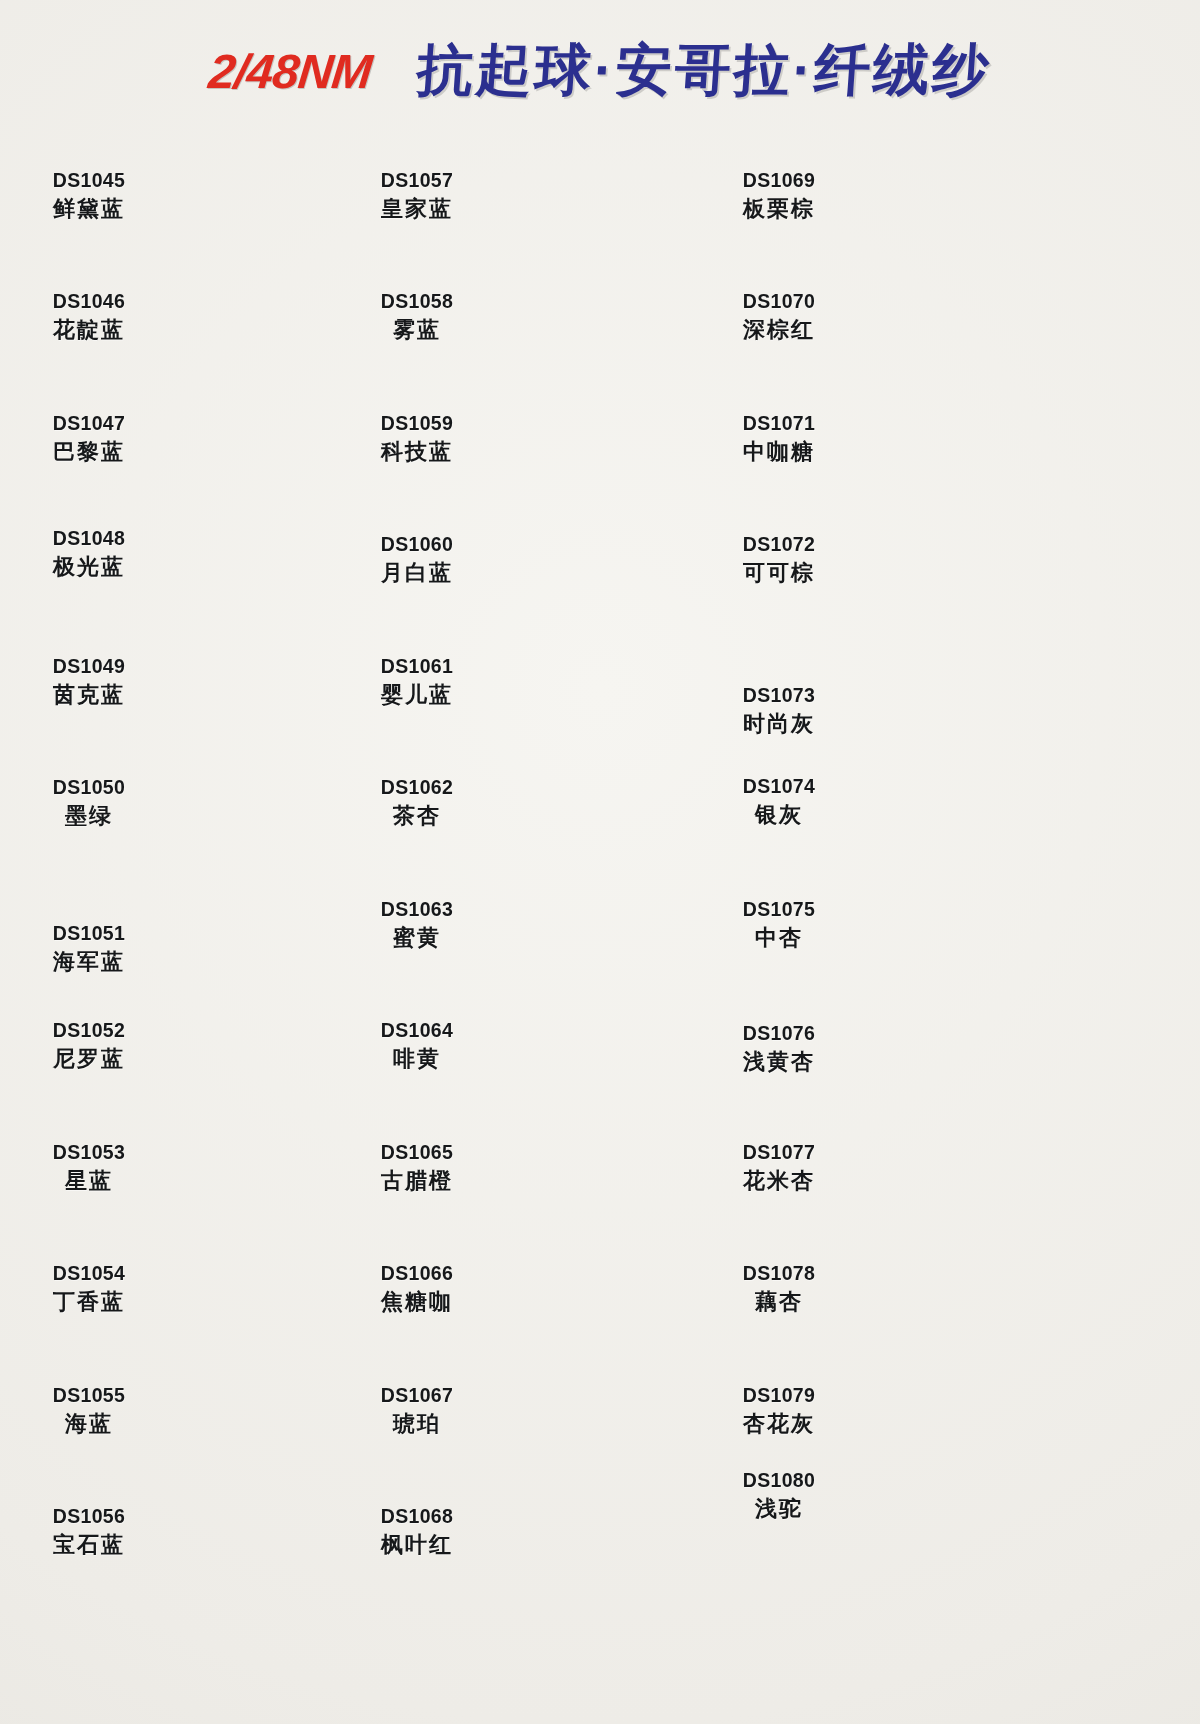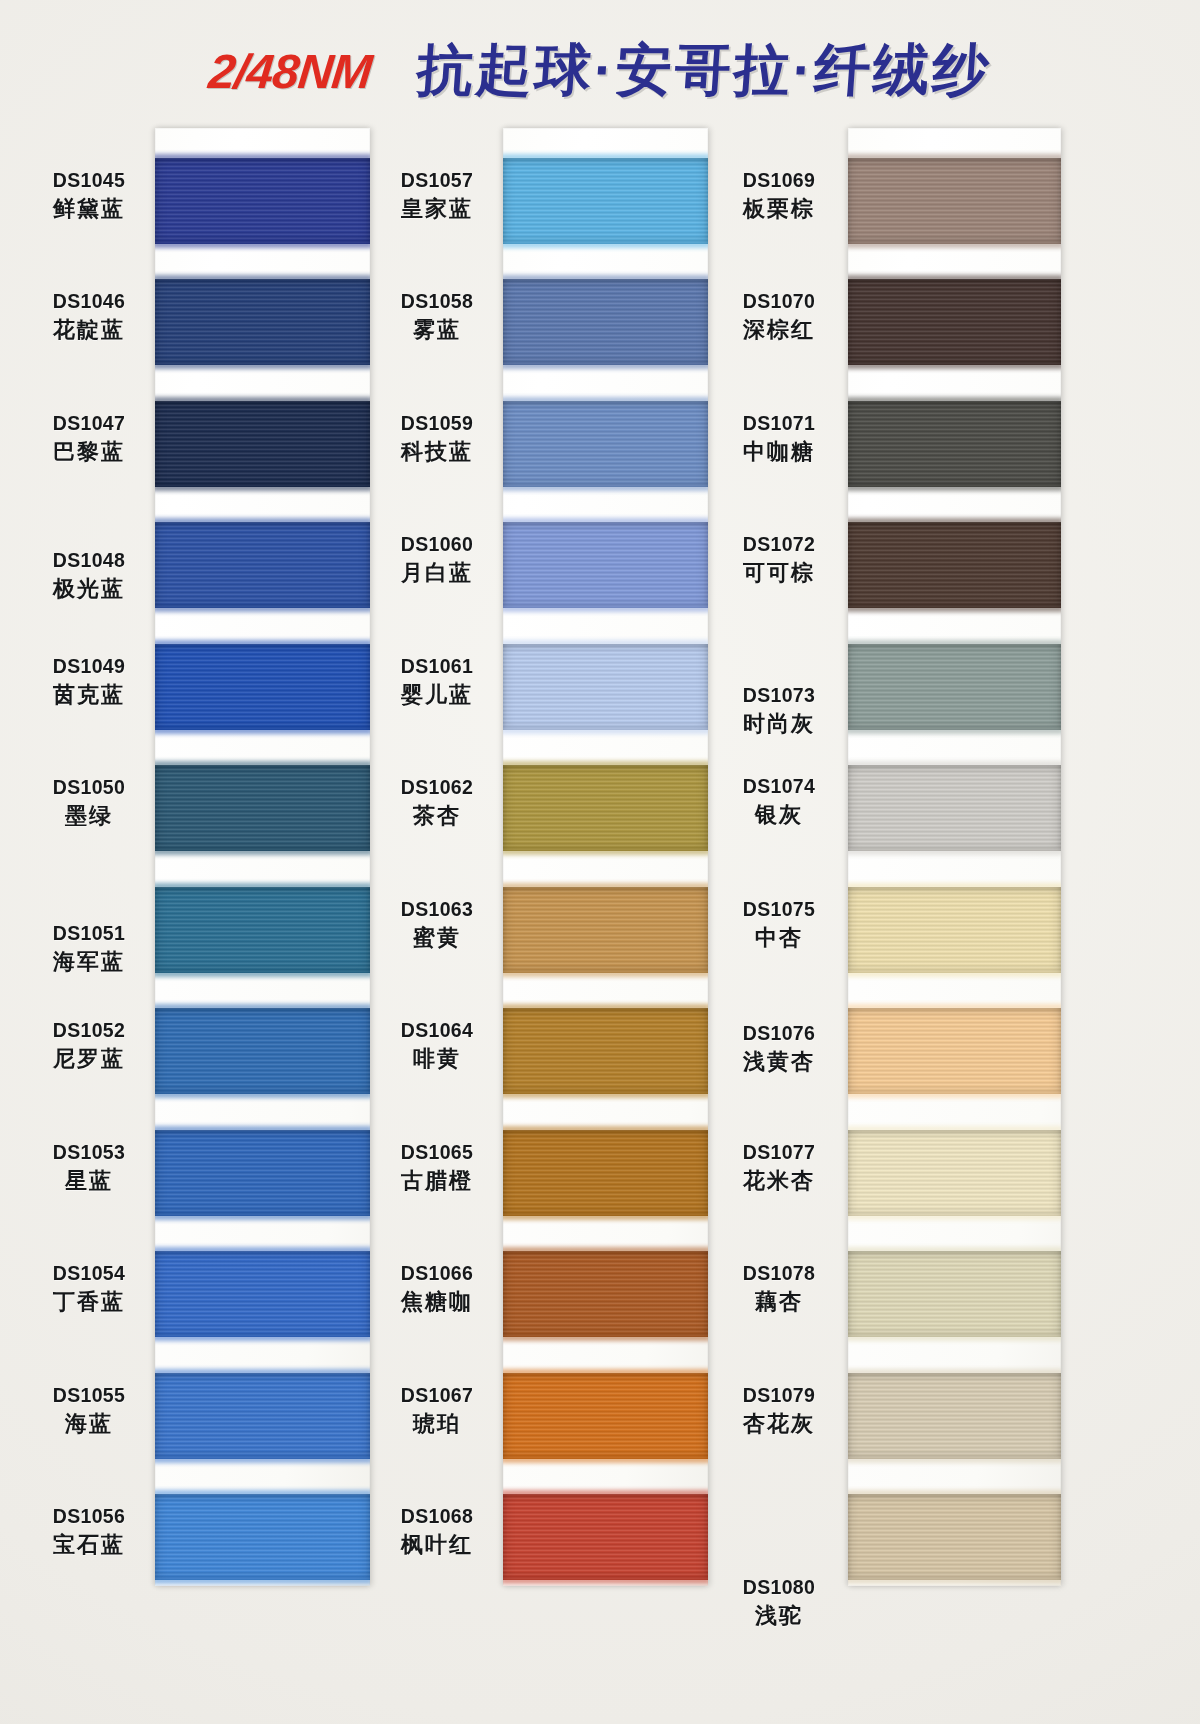--- a/index.html
+++ b/index.html
@@ -29,24 +29,24 @@
   #title {
     font-size:56px; font-weight:bold;
     color:#2b2f8f; letter-spacing:3px;
     text-shadow:2px 2px 0 rgba(0,0,0,.15);
     transform:skewX(-4deg);
     white-space:nowrap;
   }
   
   .column {
     position:absolute; top:128px; height:1458px;
-    display:flex; flex-direction:row;
+    display:flex; flex-direction:column;
   }
   #col0 { left:30px;  width:340px; }
-  #col1 { left:378px; width:330px;text-decoration:underline; }
+  #col1 { left:358px; width:330px;text-decoration:underline; }
   #col2 { left:723px; width:338px; }
 
   .labels {
     position:relative; width:125px; height:100%;
     flex:0 0 auto;
   }
   
   .card {
     position:relative; flex:1 1 auto; height:100%;
     background:linear-gradient(100deg,#fdfdfb 0%,#ffffff 18%,#fbfbf8 78%,#f2f1ec 100%);
@@ -120,21 +120,21 @@
           <div class="cname">鲜黛蓝</div>
         </div>
         <div class="lab" style="top: 162.25px;">
           <div class="code">DS1046</div>
           <div class="cname">花靛蓝</div>
         </div>
         <div class="lab" style="top: 283.75px;">
           <div class="code">DS1047</div>
           <div class="cname">巴黎蓝</div>
         </div>
-        <div class="lab" style="top: 421px;">
+        <div class="lab" style="top: 399px;">
           <div class="code">DS1048</div>
           <div class="cname">极光蓝</div>
         </div>
         <div class="lab" style="top: 526.75px;">
           <div class="code">DS1049</div>
           <div class="cname">茵克蓝</div>
         </div>
         <div class="lab" style="top: 648.25px;">
           <div class="code">DS1050</div>
           <div class="cname">墨绿</div>
@@ -382,21 +382,21 @@
           <div class="cname">花米杏</div>
         </div>
         <div class="lab" style="top: 1134.25px;">
           <div class="code">DS1078</div>
           <div class="cname">藕杏</div>
         </div>
         <div class="lab" style="top: 1255.75px;">
           <div class="code">DS1079</div>
           <div class="cname">杏花灰</div>
         </div>
-        <div class="lab" style="top: 1448px;">
+        <div class="lab" style="top: 1341px;">
           <div class="code">DS1080</div>
           <div class="cname">浅驼</div>
         </div>
       </div>
     <div class="card">
         <div class="band" style="top: 29.75px; height: 86px;">
           <div class="fuzz-t" style="background: rgb(156, 132, 120);"></div>
           <div class="yarn" style="background-color: rgb(156, 132, 120);"></div>
           <div class="fuzz-b" style="background: rgb(156, 132, 120);"></div>
         </div>

